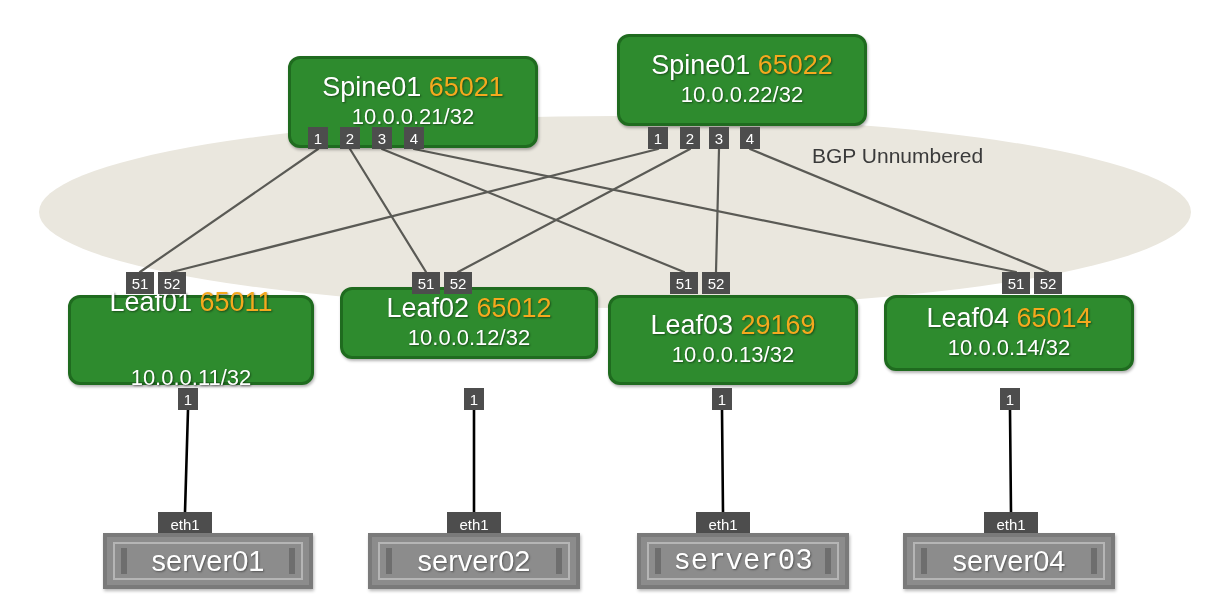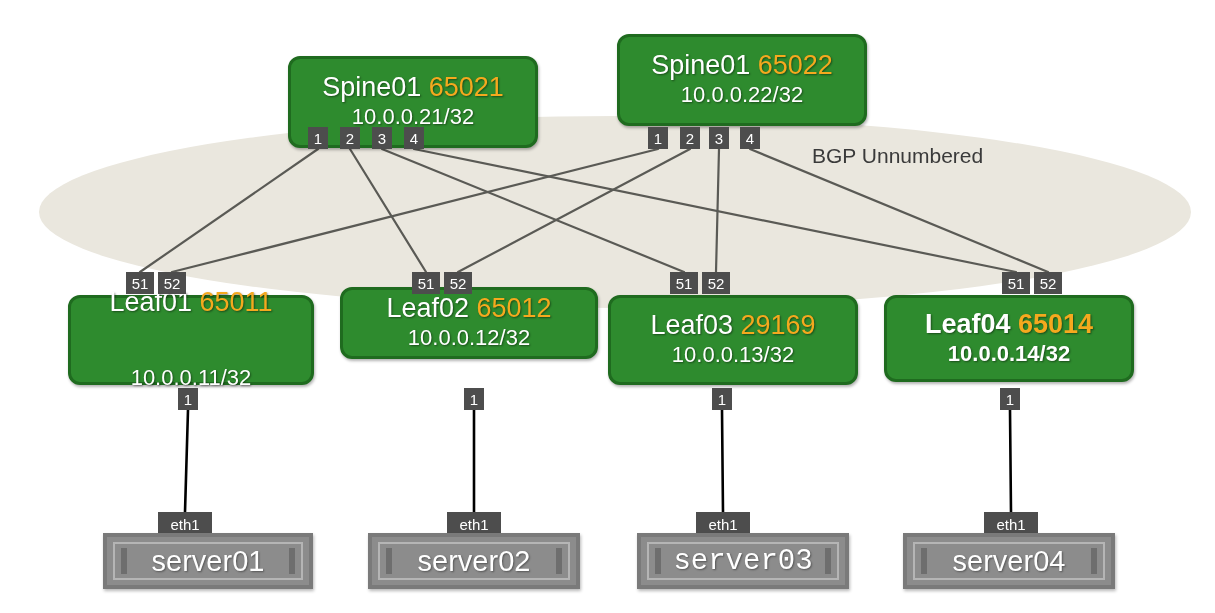--- a/index.html
+++ b/index.html
@@ -180,21 +180,21 @@
       <div class="port wide" style="left: 412px; top: 272px; width: 28px; height: 22px;">51</div>
       <div class="port wide" style="left: 444px; top: 272px; width: 28px; height: 22px;">52</div>
       <div class="port" style="left: 464px; top: 388px; width: 20px; height: 22px;">1</div>
       <div class="switch-node" style="left: 608px; top: 295px; width: 250px; height: 90px;">
         <div class="switch-title"><span>Leaf03</span> <span class="asn">29169</span></div>
         <div class="switch-ip">10.0.0.13/32</div>
       </div>
       <div class="port wide" style="left: 670px; top: 272px; width: 28px; height: 22px;">51</div>
       <div class="port wide" style="left: 702px; top: 272px; width: 28px; height: 22px;">52</div>
       <div class="port" style="left: 712px; top: 388px; width: 20px; height: 22px;">1</div>
-      <div class="switch-node" style="left: 884px; top: 295px; width: 250px; height: 87px; font-weight: bold;">
+      <div class="switch-node" style="left: 884px; top: 295px; width: 250px; height: 76px;">
         <div class="switch-title"><span>Leaf04</span> <span class="asn">65014</span></div>
         <div class="switch-ip">10.0.0.14/32</div>
       </div>
       <div class="port wide" style="left: 1002px; top: 272px; width: 28px; height: 22px;">51</div>
       <div class="port wide" style="left: 1034px; top: 272px; width: 28px; height: 22px;">52</div>
       <div class="port" style="left: 1000px; top: 388px; width: 20px; height: 22px;">1</div>
       <div class="port eth" style="left: 158px; top: 512px; width: 54px; height: 24px;">eth1</div>
       <div class="server-node" style="left: 103px; top: 533px; width: 210px; height: 56px;">
         <div class="server-inner"></div>
         <div class="server-bar left"></div>

